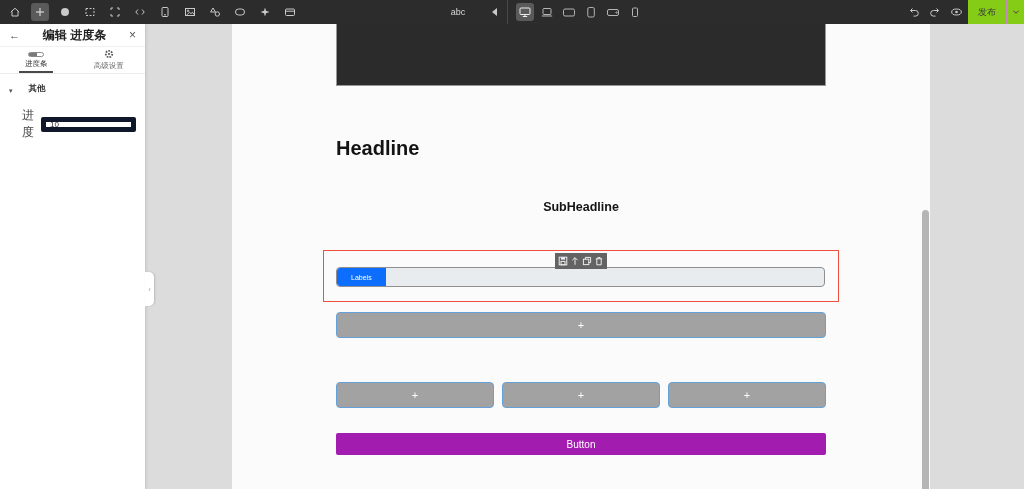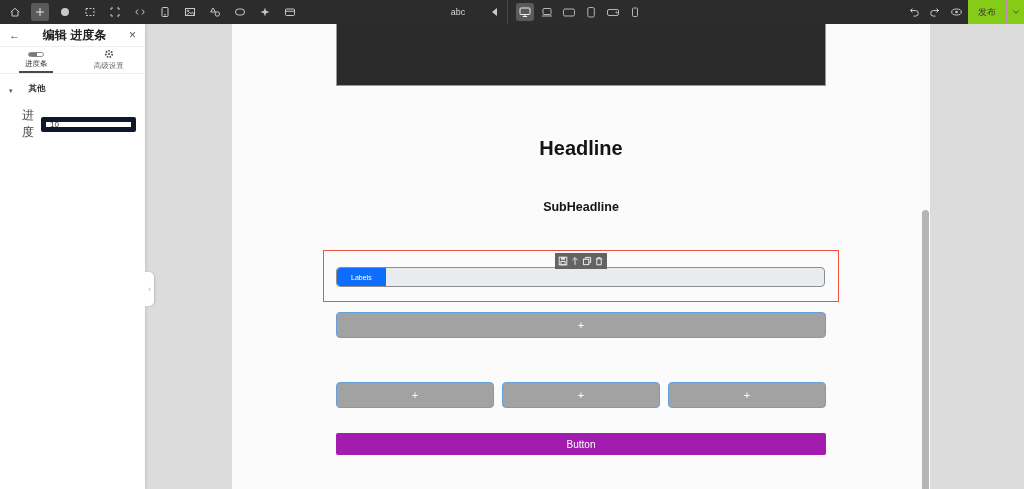--- a/index.html
+++ b/index.html
@@ -57,21 +57,21 @@
   .color-swatch { width:14px; height:14px; background:#0d6efd; border-radius:2px; margin-left:4px; cursor:pointer; flex:none; }
 
   .collapse-tab { position:absolute; left:145px; top:272px; width:9px; height:34px; background:#fff; border-radius:0 5px 5px 0; box-shadow:1px 0 2px rgba(0,0,0,.15); display:flex; align-items:center; justify-content:center; font-size:8px; color:#aaa; cursor:pointer; z-index:21; }
 
   
   .canvas { position:absolute; left:232px; top:24px; width:698px; height:465px; background:#fbfbfb; }
   .content { position:relative; width:490px; margin:0 auto; height:100%; }
 
   .hero-block { position:absolute; top:0; left:0; width:490px; height:62px; background:#2b2b2b; border:1px solid #979797; border-top:none; }
 
-  .headline { position:absolute; top:113px; left:0; width:100%; text-align:center; font-size:20px; font-weight:bold; color:#141414; }
+  .headline { position:absolute; top:113px; left:0; width:100%; font-size:20px; font-weight:bold; color:#141414; }
   .subheadline { position:absolute; top:176px; left:0; width:100%; text-align:center; font-size:12.5px; font-weight:bold; color:#141414; }
 
   .selection-box { position:absolute; top:226px; left:-13px; width:516px; height:52px; border:1px solid #f2503f; }
   .mini-toolbar { position:absolute; top:229px; left:50%; transform:translateX(-50%); width:52px; height:16px; background:#636363; display:flex; align-items:center; justify-content:space-around; z-index:6; padding:0 2px; }
   .mt-icon { width:11px; height:11px; display:flex; align-items:center; justify-content:center; cursor:pointer; }
   .mt-icon svg { stroke:#ececec; fill:none; stroke-width:1; }
 
   .progress-track { position:absolute; top:243px; left:0; width:489px; height:20px; background:#e9ecef; border:1px solid #8f8f8f; border-radius:4px; overflow:hidden; }
   .progress-fill { width:10%; height:100%; background:#0d6efd; border-radius:3px 0 0 3px; display:flex; align-items:center; justify-content:center; color:#fff; font-size:7px; }
 

